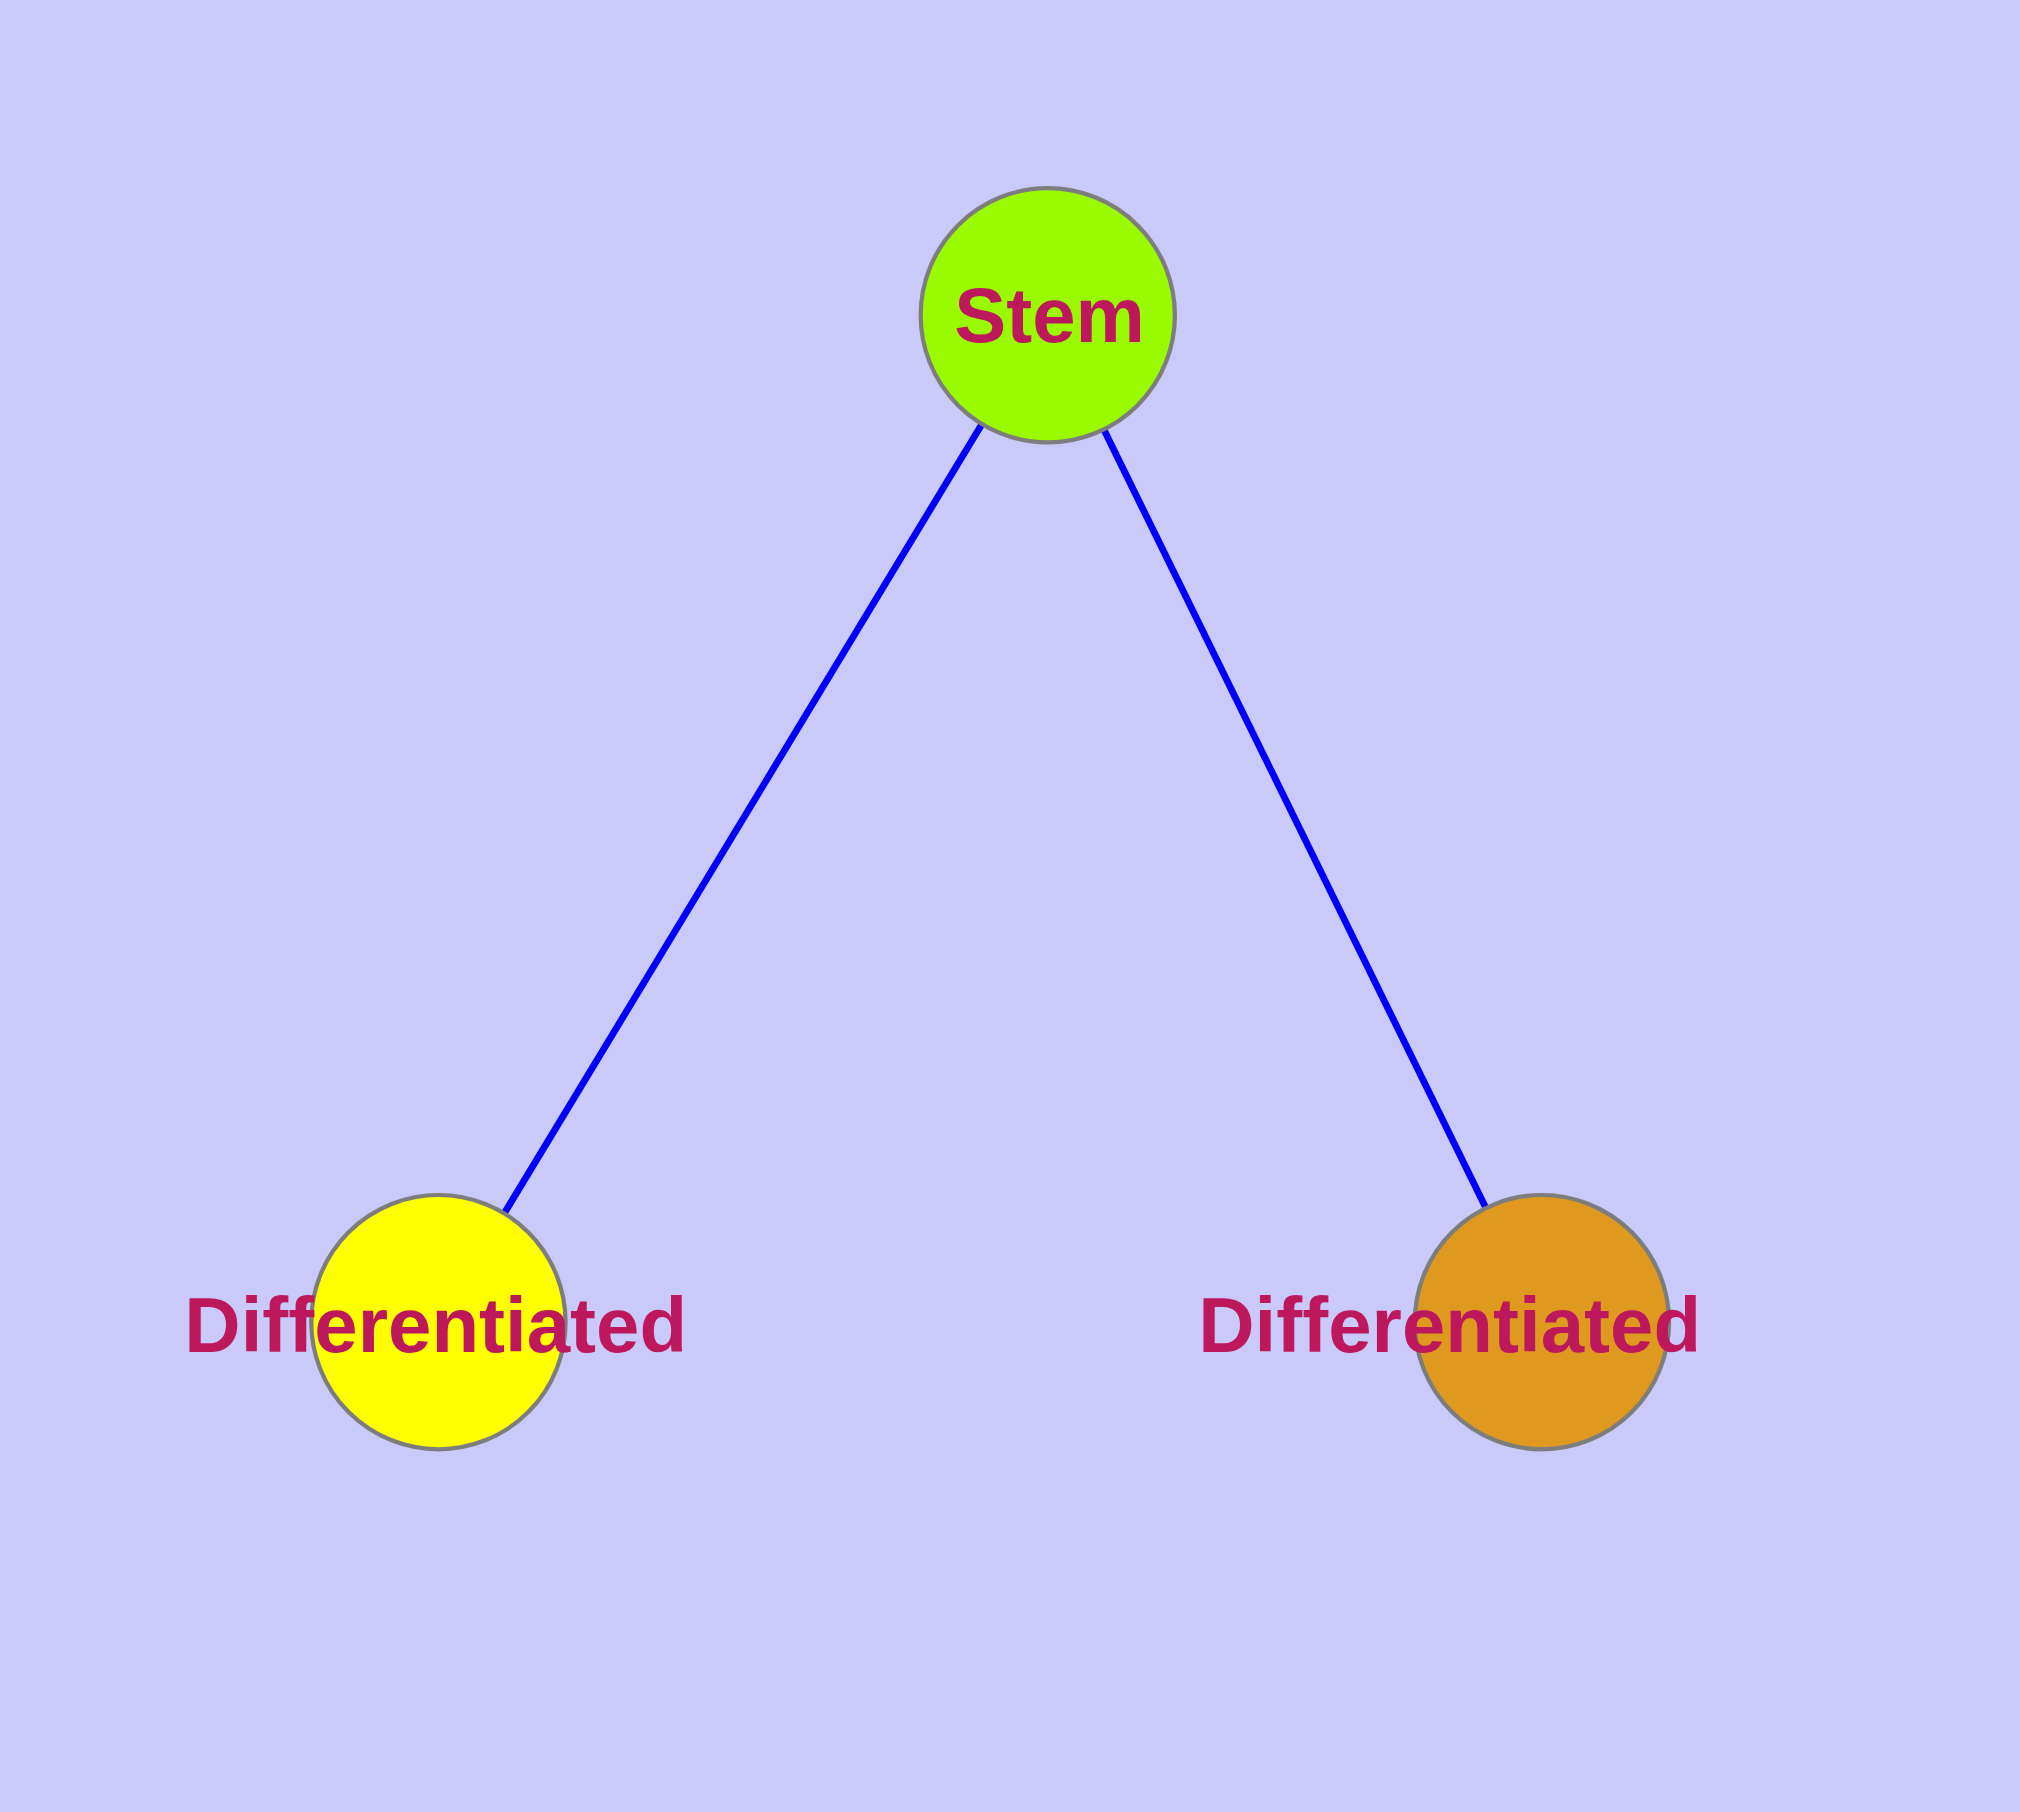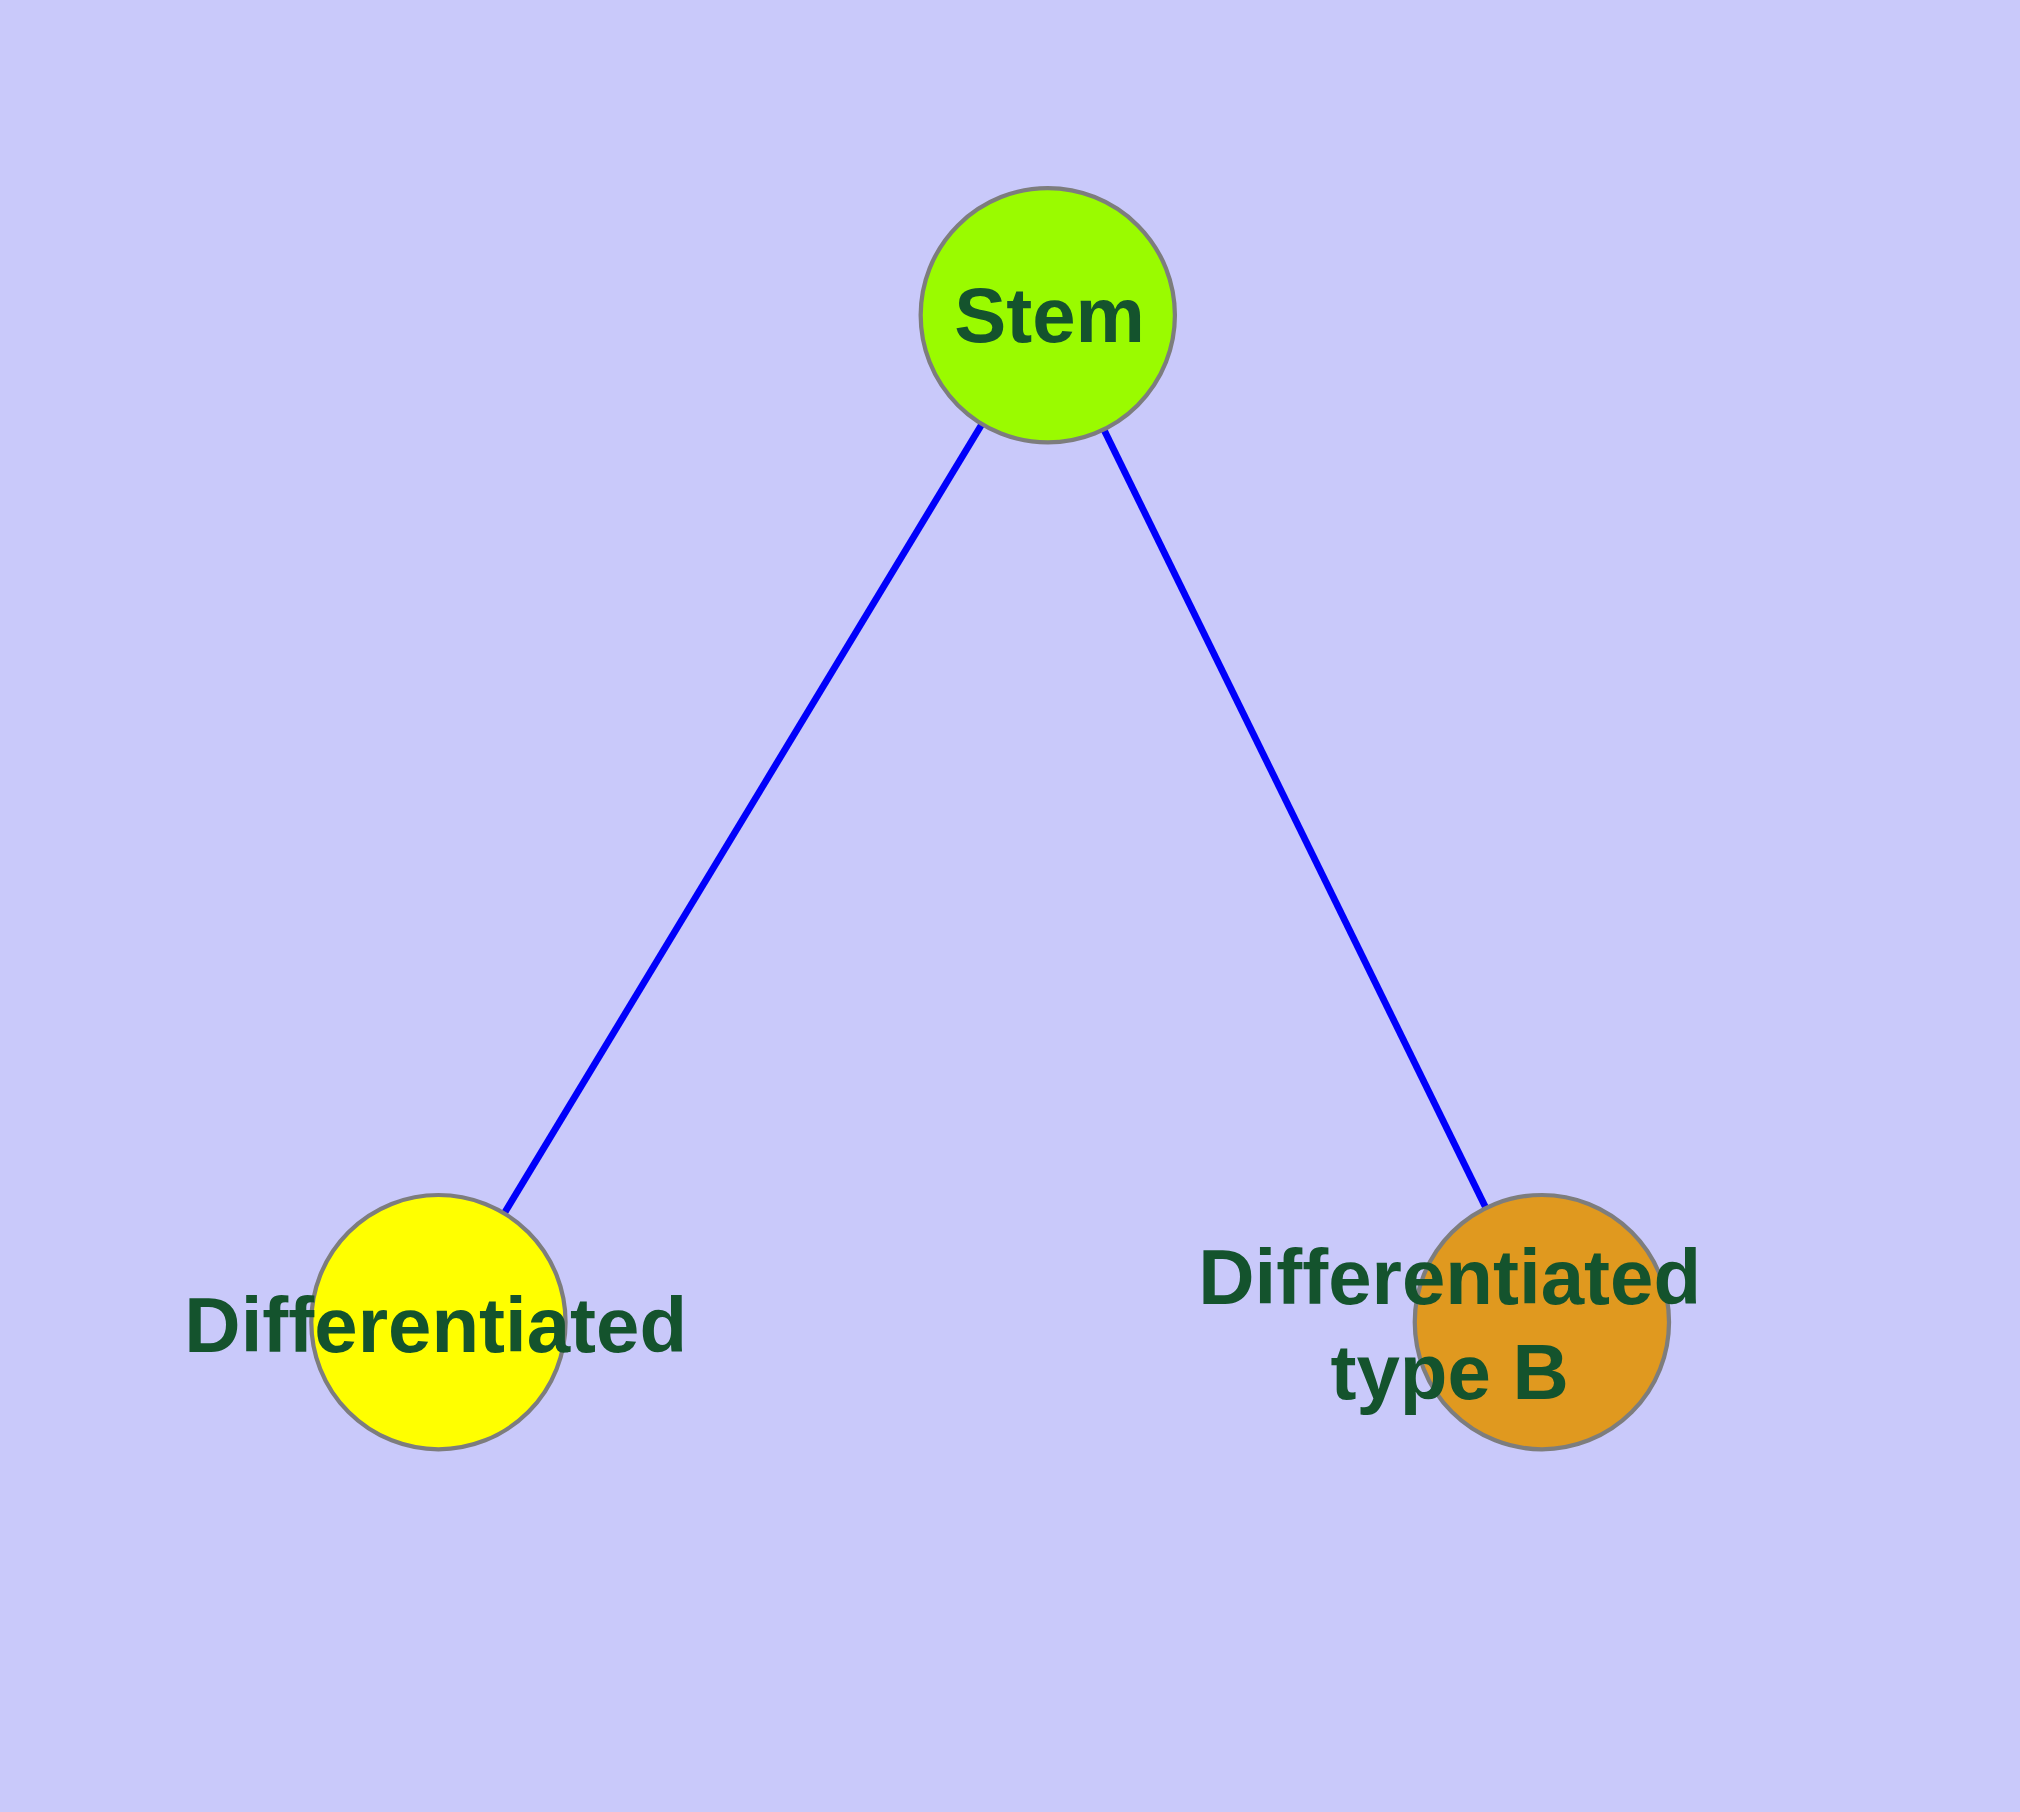--- a/index.html
+++ b/index.html
@@ -30,21 +30,21 @@
     stroke-width: 5;
   }
   .node-label {
     position: absolute;
     transform: translate(-50%, -50%);
     text-align: center;
     font-weight: bold;
     font-size: 78px;
     line-height: 95px;
     white-space: nowrap;
-    color: #14532d;
+    color: #be185d;
   }
   .node-label .label-line {
     display: block;
   }
   
   #label-stem   { left: 51.93%; top: 17.40%; }
   #label-type-a { left: 21.56%; top: 73.15%; }
   #label-type-b { left: 71.73%; top: 73.15%; }
 </style>
 </head>
@@ -70,17 +70,16 @@
   <div id="label-stem" class="node-label">
     <span class="label-line">Stem</span>
   </div>
 
   <div id="label-type-a" class="node-label">
     <span class="label-line">Differentiated</span>
   </div>
 
   <div id="label-type-b" class="node-label">
     <span class="label-line">Differentiated</span>
-    <span class="label-line">type B</span>
   </div>
 
 </div>
 
 
 </body></html>

